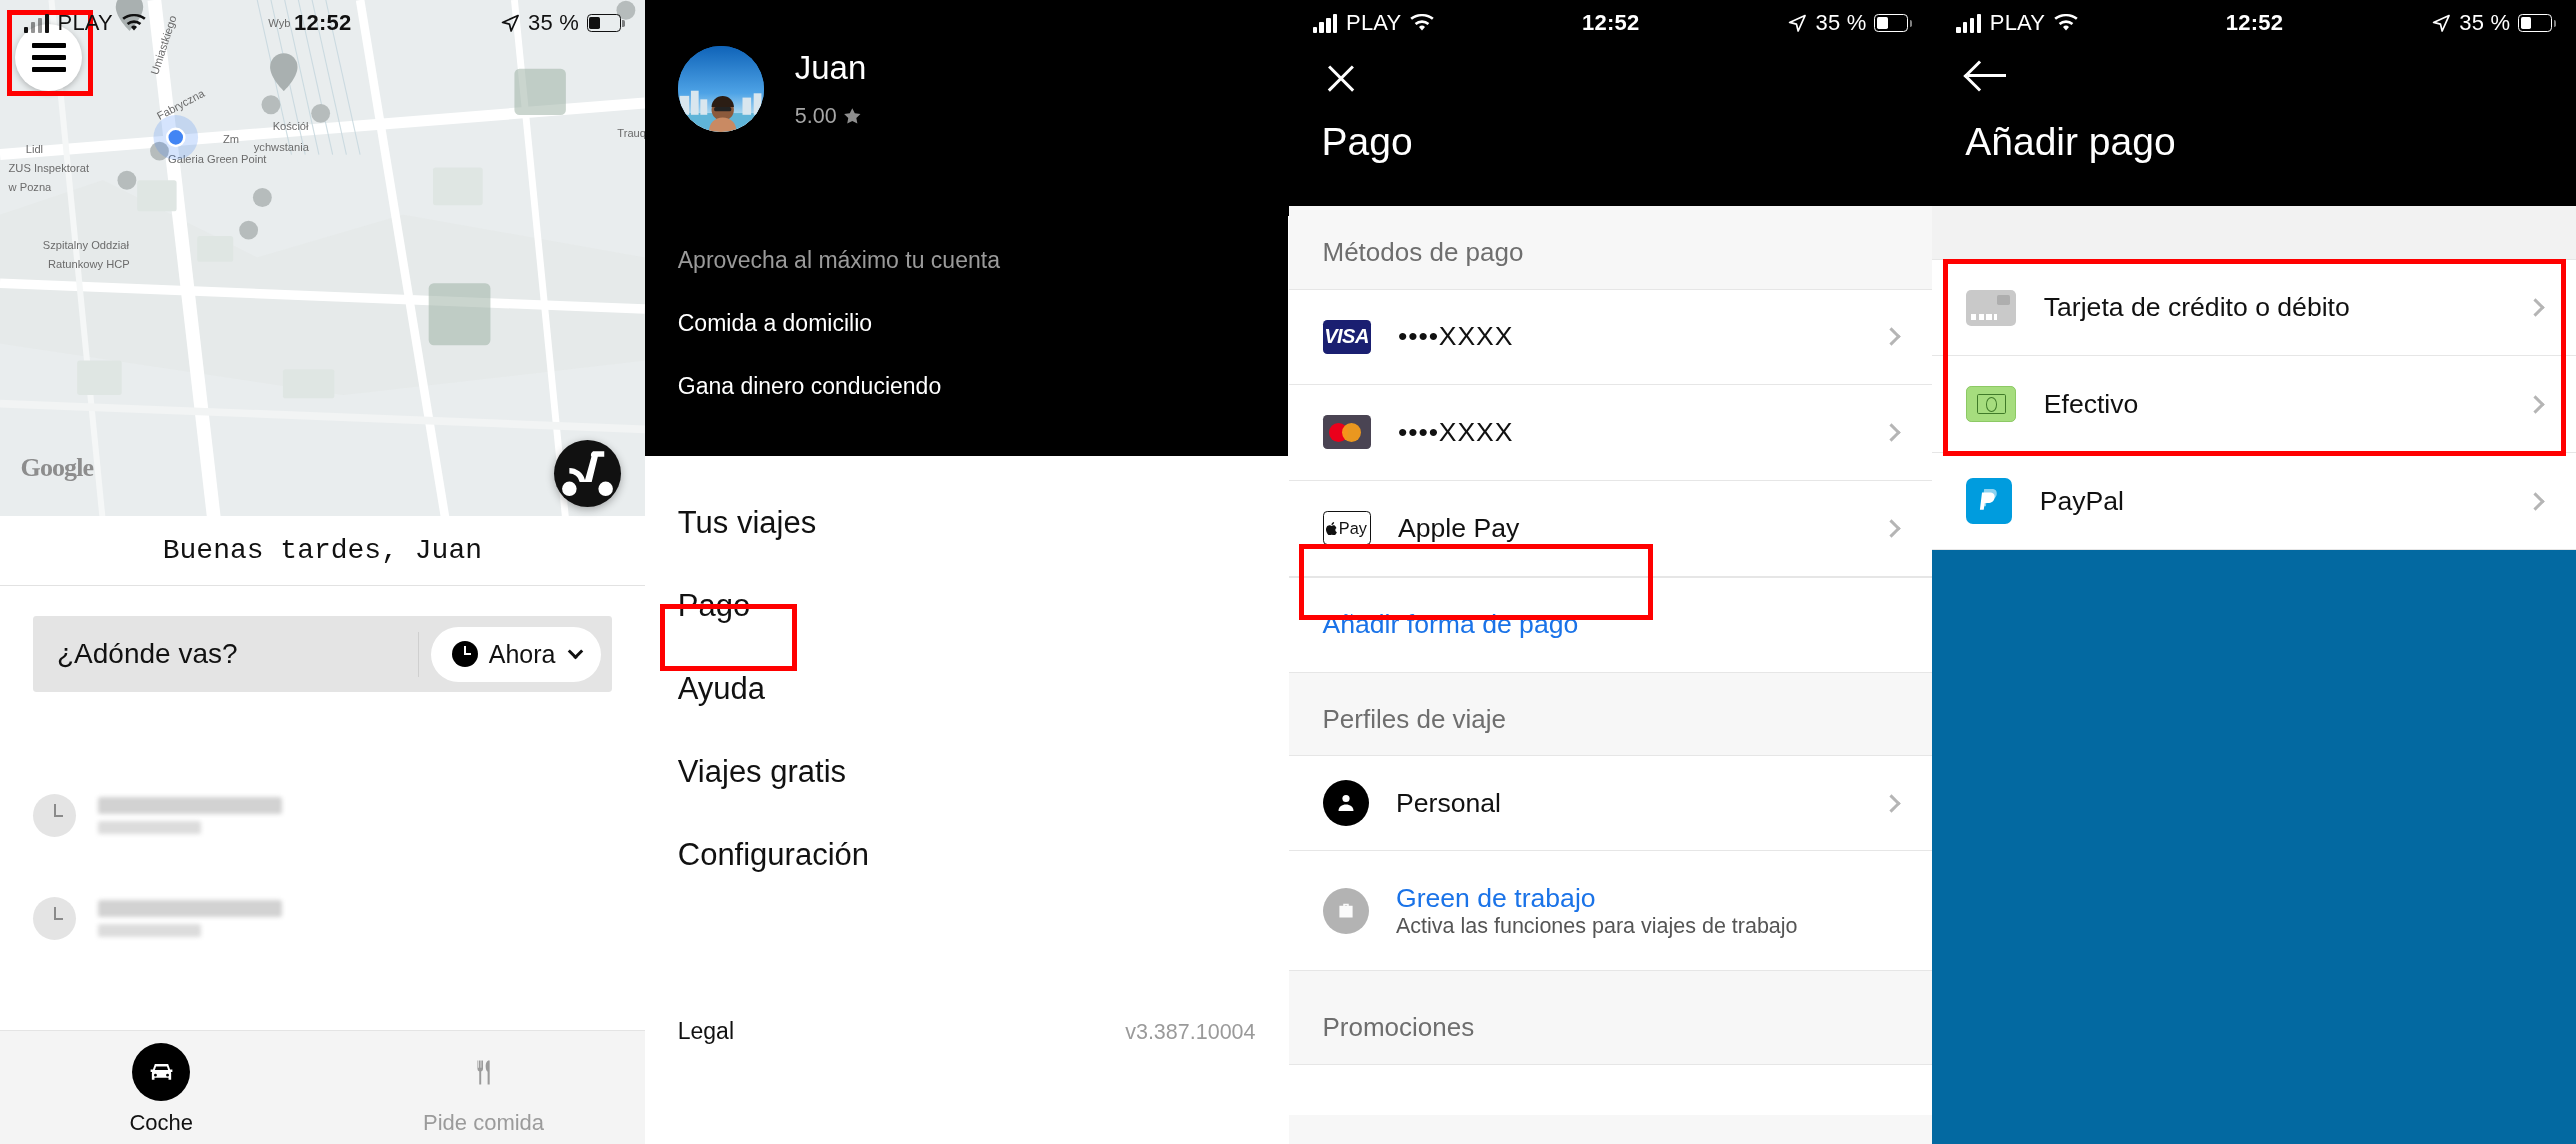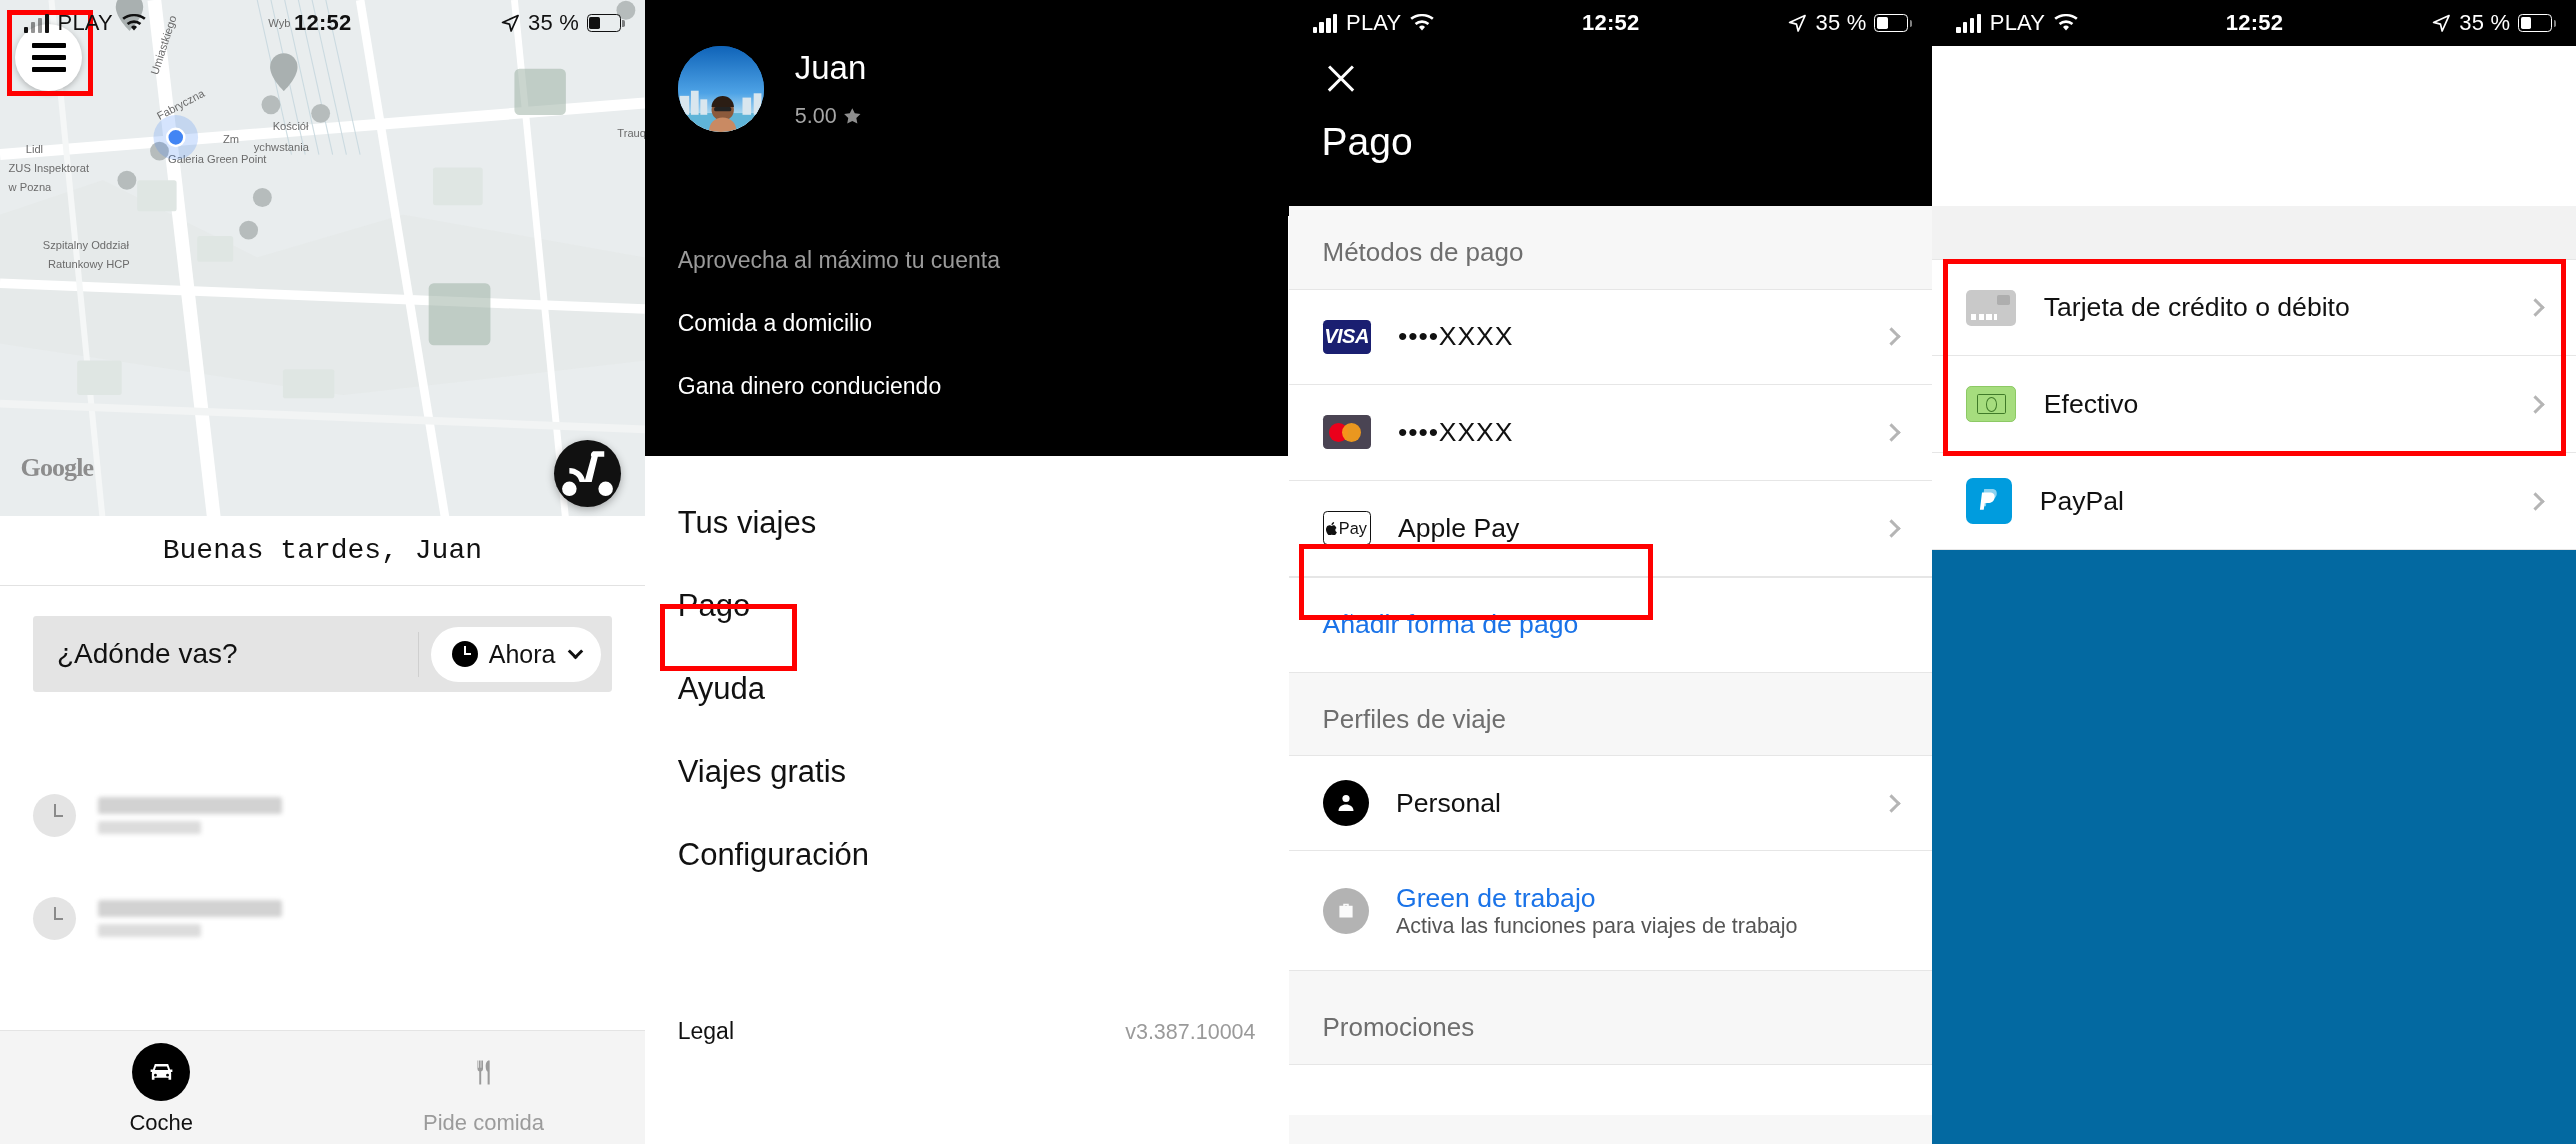--- a/index.html
+++ b/index.html
@@ -512,20 +512,24 @@
       </div>
 
       <div class="sec-head" style="padding-top:41px;">Promociones</div>
       <div style="background:#fff;height:51px;border-top:0.9px solid #e6e6e6;"></div>
     </div>
 
     <div class="hl-add"></div>
   </div>
 
   <div class="panel p4">
+    <div class="hdr">
+      <div class="back-a"></div>
+      <div class="hdr-title">Añadir pago</div>
+    </div>
 
     <div class="statusbar sb-dark">
       <div class="sb-left">
         <span class="bars">
             <i></i>
             <i></i>
             <i></i>
             <i></i>
           </span>
         <span>PLAY</span>

